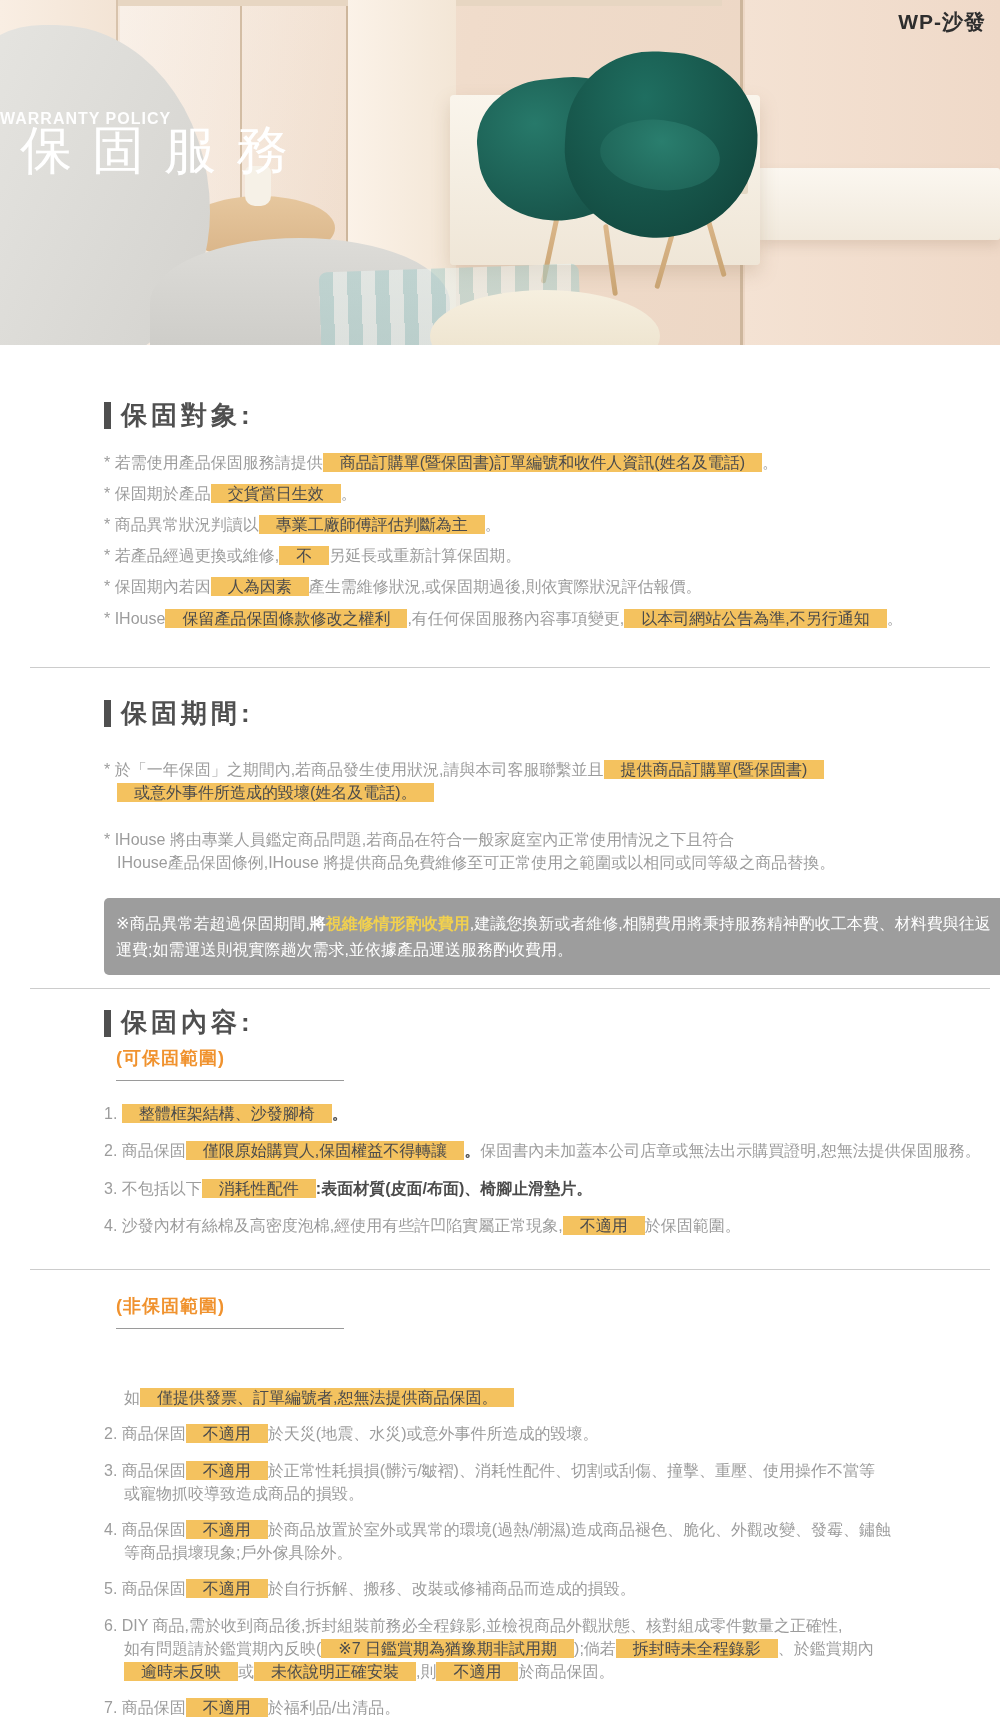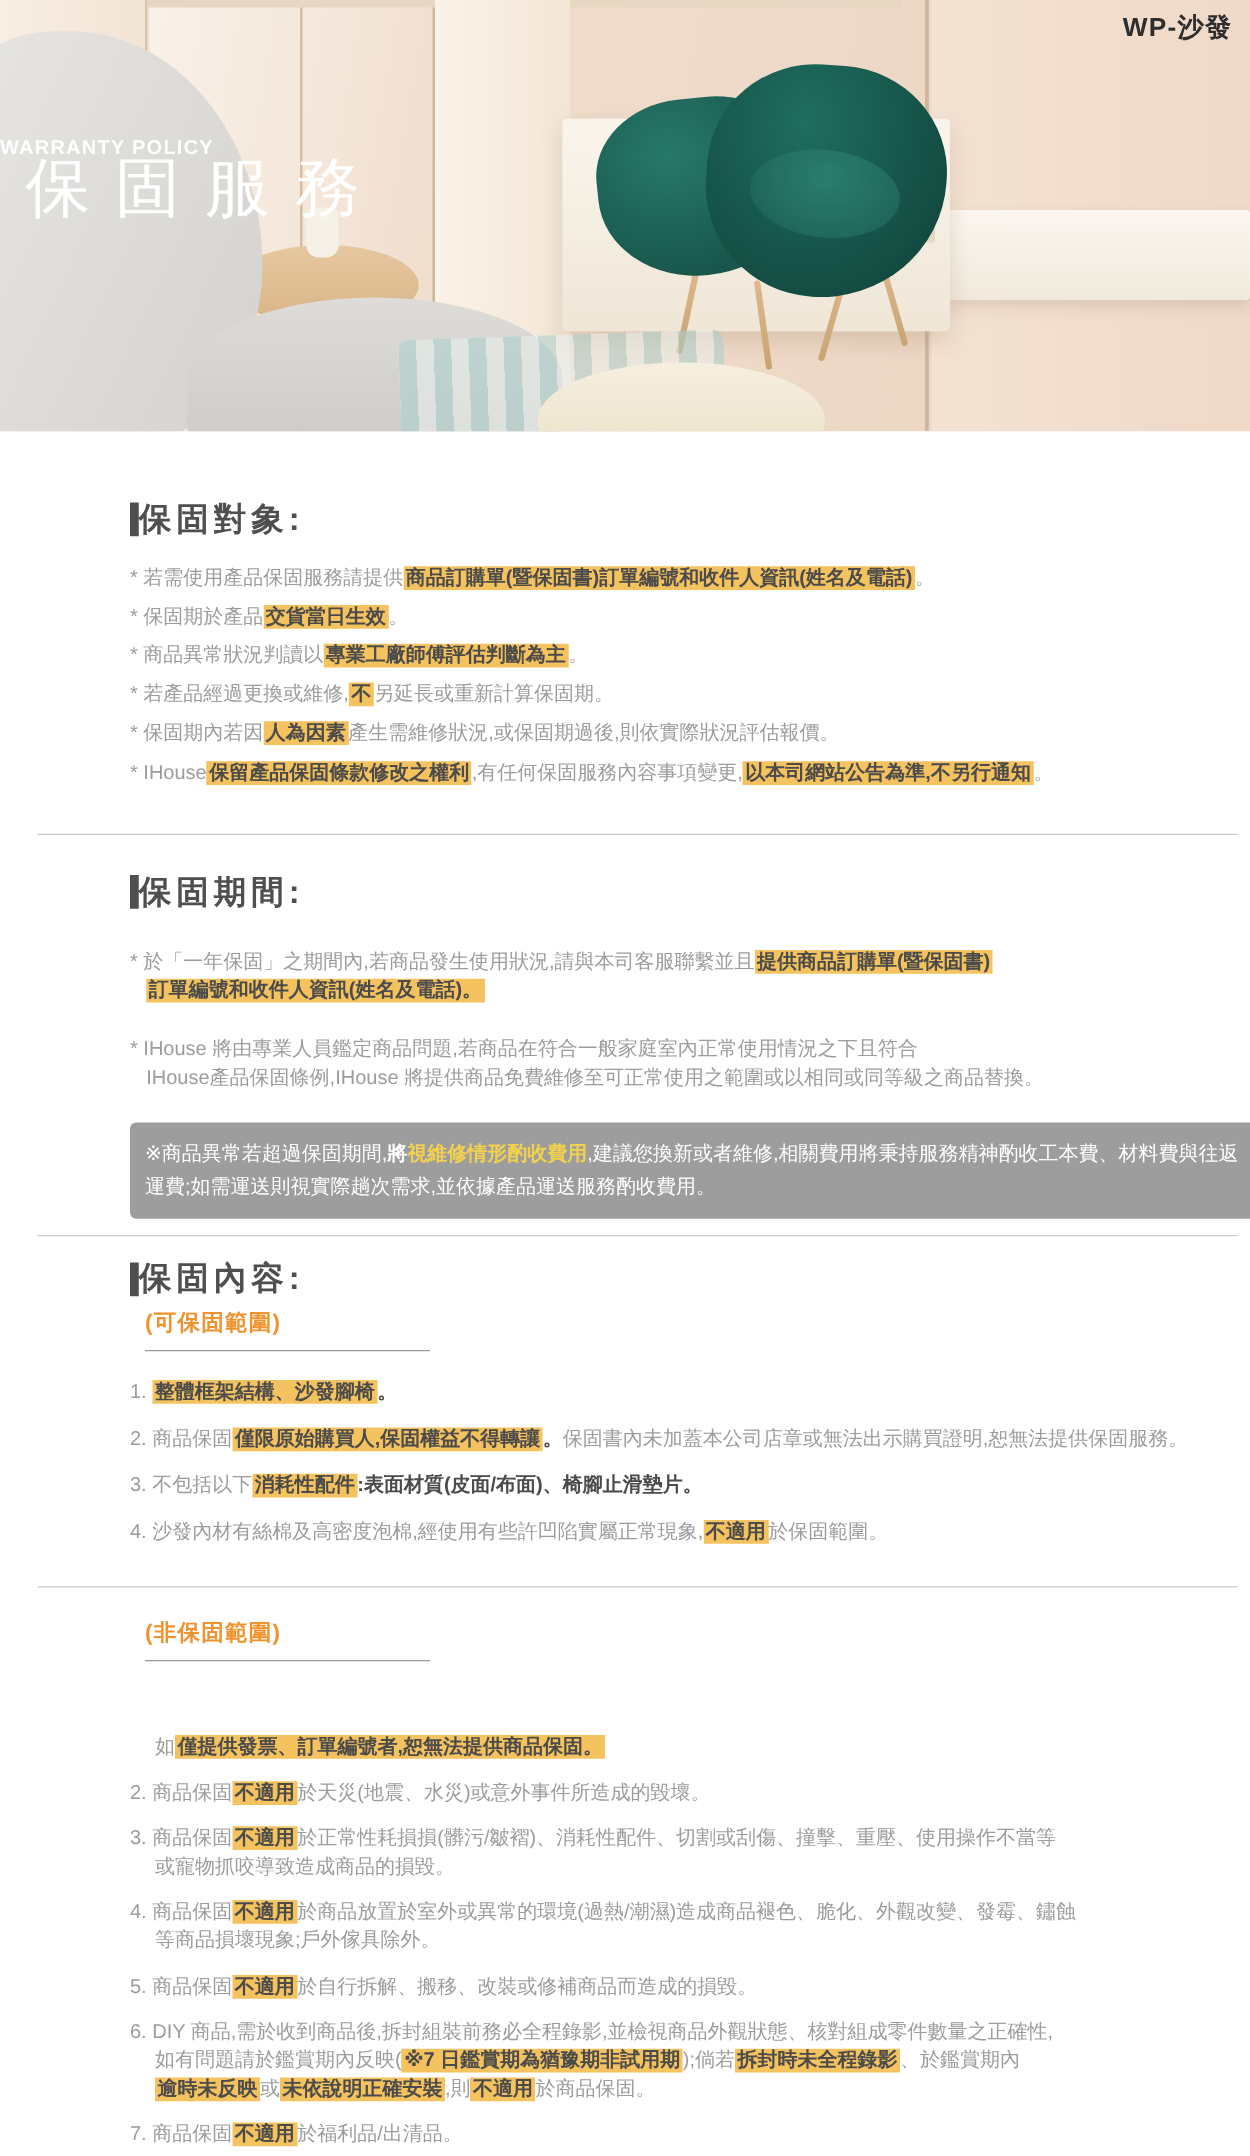--- a/index.html
+++ b/index.html
@@ -37,35 +37,35 @@
   .chair-gray-mid { left:150px; top:238px; width:300px; height:130px; background:linear-gradient(#dddcd8,#cbcac6); border-radius:50% 50% 0 0; }
   .rug { left:320px; top:268px; width:260px; height:80px; background:repeating-linear-gradient(90deg,#aacfcd 0 14px,#e9f1ee 14px 28px); opacity:.55; transform:rotate(-2deg); border-radius:8px; }
   .table-bottom { left:430px; top:290px; width:230px; height:92px; border-radius:50%; background:linear-gradient(#f6efdf,#eadfc8); }
   .tag { position:absolute; top:8px; right:14px; color:#2e2e2e; font-size:21px; font-weight:600; letter-spacing:1px; z-index:5; }
   .hero-text { position:absolute; top:110px; left:0; width:910px; text-align:center; z-index:4; }
   .hero-sub { color:rgba(255,255,255,.96); font-size:16px; font-weight:700; letter-spacing:1px; }
   .hero-title { margin-top:6px; color:#ffffff; font-size:52px; font-weight:500; letter-spacing:20px; text-indent:20px; }
 
   
   .content { padding:0 10px 0 104px; color:#9c9c9c; font-size:16px; line-height:1.45; }
-  h2 { display:flex; align-items:center; color:#4f4f4f; font-size:26px; font-weight:700; letter-spacing:4px; }
+  h2 { display:flex; align-items:center; gap:10px; color:#4f4f4f; font-size:26px; font-weight:700; letter-spacing:4px; }
   h2 .bar { display:inline-block; width:7px; height:27px; background:#4f4f4f; }
   .h-targets { margin-top:52px; }
   .h-period  { margin-top:27px; }
   .h-content { margin-top:15px; }
   ul { list-style:none; }
   .star-list { margin-top:16px; }
   .star-list li { padding-left:13px; text-indent:-13px; margin-bottom:8px; }
   .period-list { margin-top:25px; }
   .period-list li { padding-left:13px; text-indent:-13px; margin-bottom:24px; }
   .num-list li { padding-left:20px; text-indent:-20px; margin-bottom:14px; }
   .covered-list { margin-top:21px; }
   .excluded-list { margin-top:34px; }
   .excluded-list li { margin-bottom:13px; }
-  .hl { background:#f4c25f; color:#4b4b4b; font-weight:700; padding:1px 2px; }
+  .hl { background:#f4c25f; color:#4b4b4b; font-weight:400; padding:1px 17px; }
   .bd { color:#4b4b4b; font-weight:700; }
   .notice { margin-top:9px; width:904px; background:#9d9d9d; border-radius:5px; padding:13px 12px; color:#ffffff; line-height:1.6; }
   .notice .yl { color:#f2d14e; font-weight:700; }
   .notice .b { font-weight:700; color:#ffffff; }
   hr.divider { border:none; border-top:1px solid #cccccc; margin-left:-74px; }
   .div1 { margin-top:37px; }
   .div2 { margin-top:13px; }
   .div3 { margin-top:32px; }
   .sub-wrap { display:block; width:228px; border-bottom:1px solid #9a9a9a; padding-bottom:9px; margin-left:12px; }
   .sub-wrap.covered { margin-top:3px; }
@@ -128,21 +128,21 @@
     </section>
 
     <hr class="divider div1">
 
     <section>
       <h2 class="h-period">
         <span class="bar"></span>
         <span>保固期間:</span>
       </h2>
       <ul class="period-list">
-          <li><span>* 於「一年保固」之期間內,若商品發生使用狀況,請與本司客服聯繫並且</span><span class="hl">提供商品訂購單(暨保固書)</span><br><span class="hl">訂單編號和收件人資訊(姓名及電話)。</span></li>
+          <li><span>* 於「一年保固」之期間內,若商品發生使用狀況,請與本司客服聯繫並且</span><span class="hl">提供商品訂購單(暨保固書)</span><br><span class="hl">或意外事件所造成的毀壞(姓名及電話)。</span></li>
           <li><span>* IHouse 將由專業人員鑑定商品問題,若商品在符合一般家庭室內正常使用情況之下且符合</span><br><span>IHouse產品保固條例,IHouse 將提供商品免費維修至可正常使用之範圍或以相同或同等級之商品替換。</span></li>
         </ul>
       <div class="notice"><span>※商品異常若超過保固期間,</span><span class="b">將</span><span class="yl">視維修情形酌收費用</span><span>,建議您換新或者維修,相關費用將秉持服務精神酌收工本費、材料費與往返運費;如需運送則視實際趟次需求,並依據產品運送服務酌收費用。</span></div>
     </section>
 
     <hr class="divider div2">
 
     <section>
       <h2 class="h-content">
         <span class="bar"></span>

